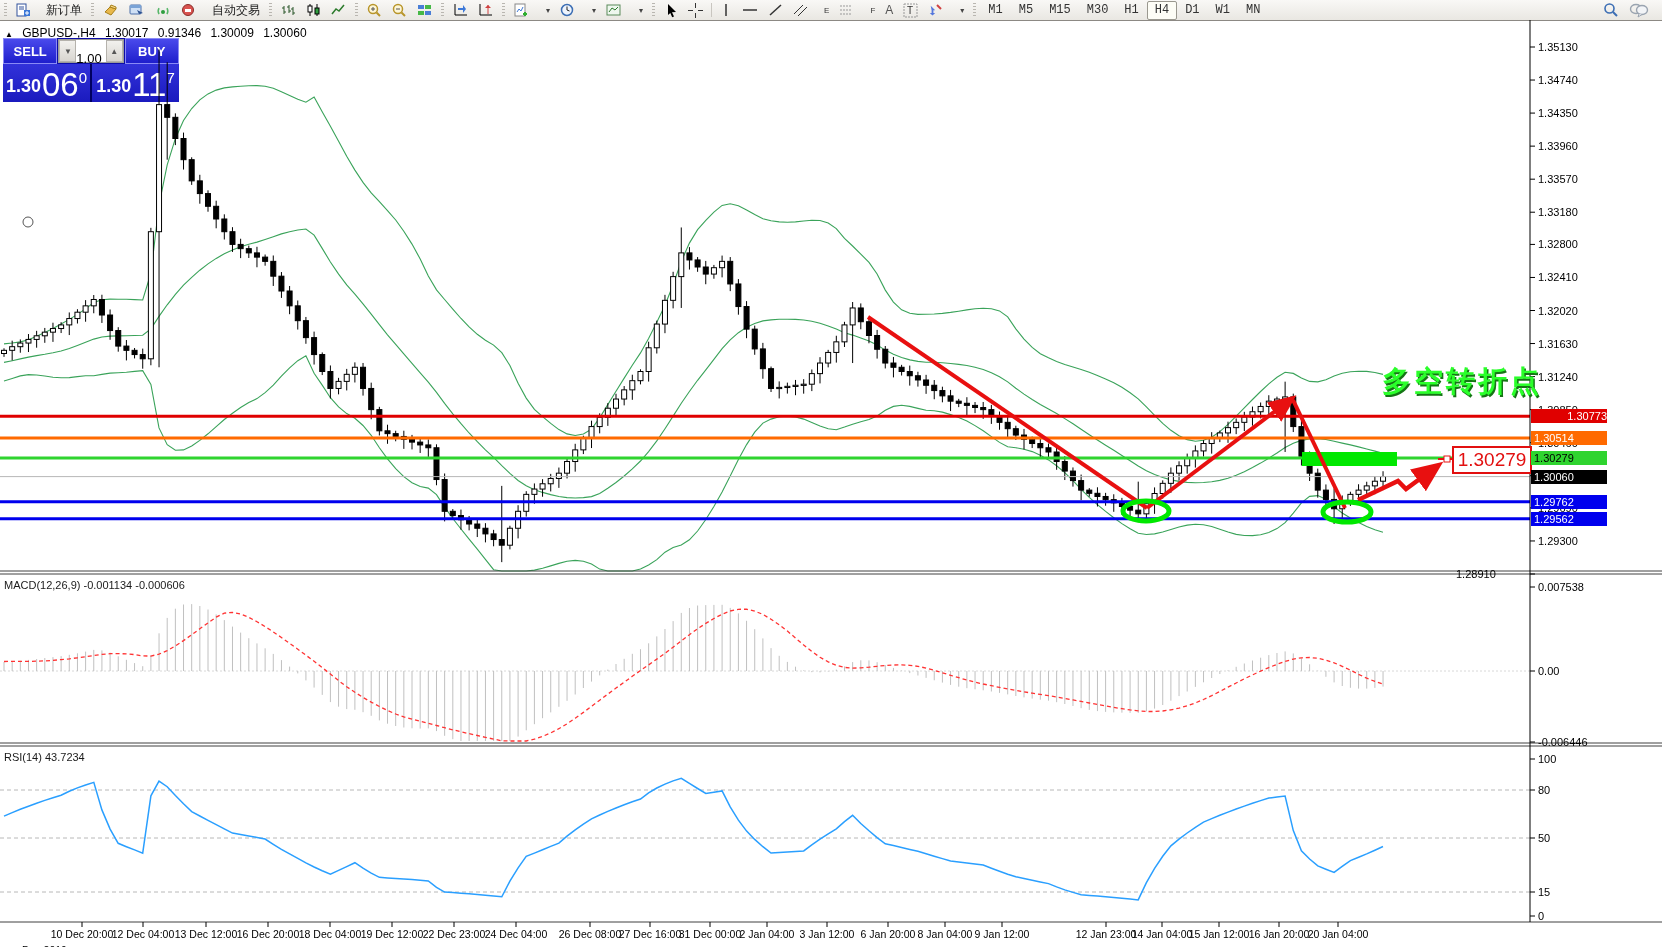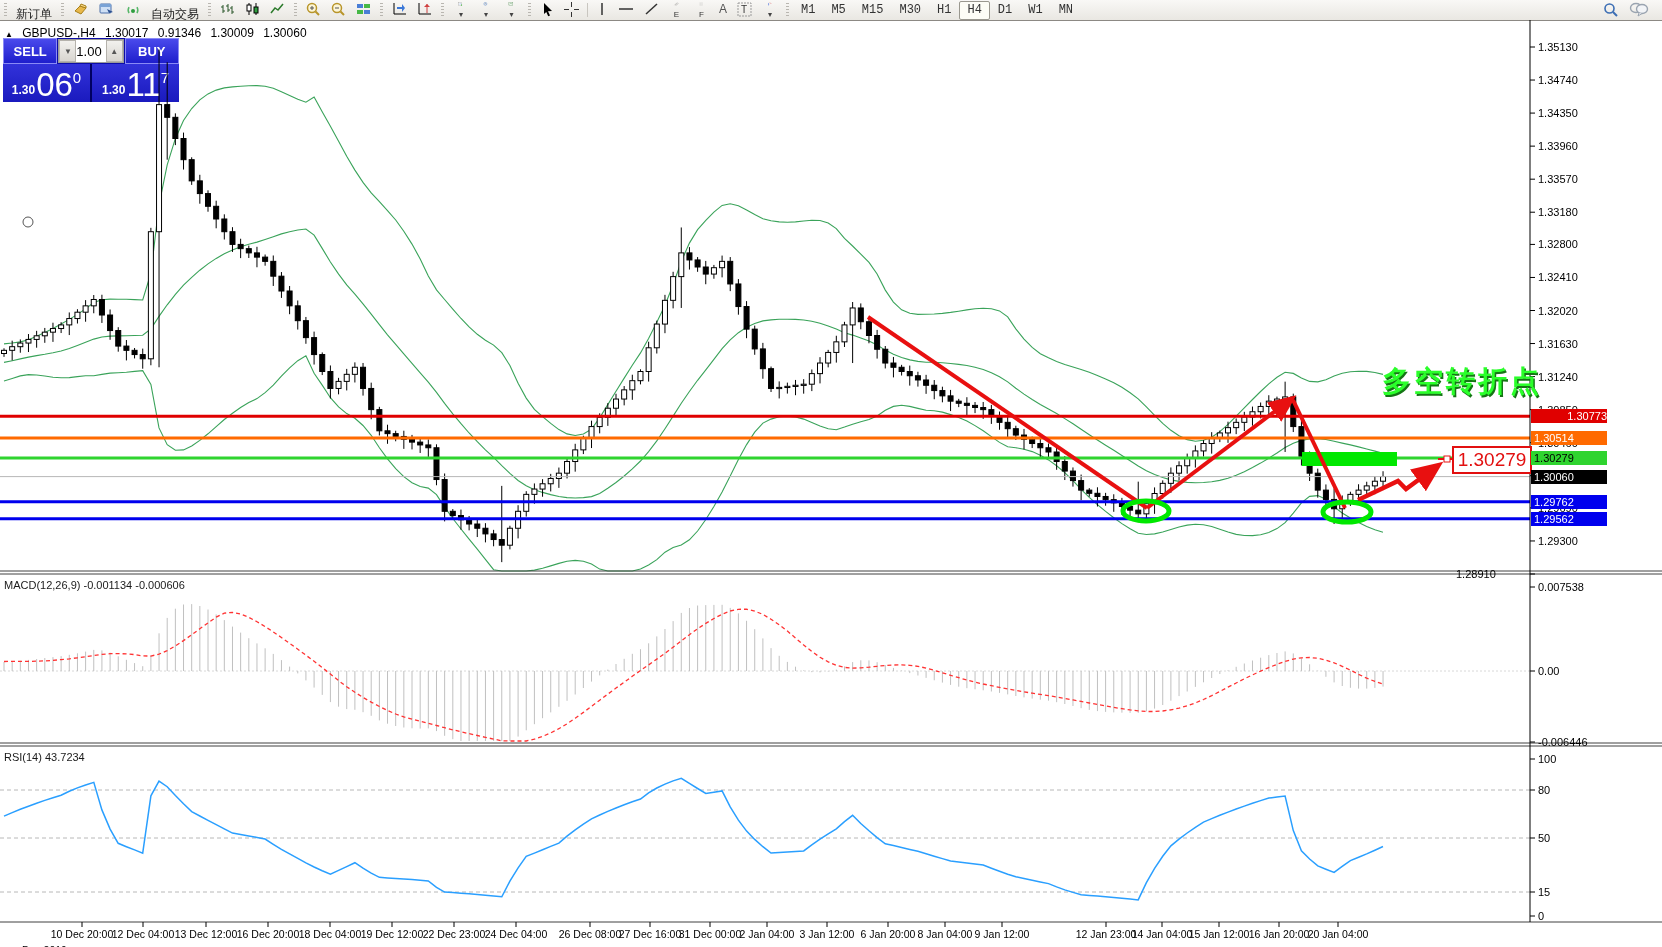--- a/index.html
+++ b/index.html
@@ -5,44 +5,44 @@
   html,body{margin:0;padding:0;background:#fff;}
   #screen{position:relative;width:1662px;height:947px;overflow:hidden;
           font-family:"Liberation Sans",sans-serif;background:#fff;}
   .abs{position:absolute;}
   
   #toolbar{position:absolute;left:0;top:0;width:1662px;height:20px;
            background:linear-gradient(#f9f8f6,#e9e7e2);
            border-bottom:1px solid #8c8984;display:flex;align-items:center;}
   .grip{width:3px;height:14px;margin:0 4px;
         background:repeating-linear-gradient(to bottom,#b9b6b0 0 1px,transparent 1px 3px);}
-  .tbtn{display:flex;align-items:center;gap:4px;padding:1px 4px;height:17px;
-        font-size:12px;color:#222;border:1px solid transparent;border-radius:2px;flex-direction:column;}
+  .tbtn{display:flex;align-items:center;gap:16px;padding:1px 4px;height:17px;
+        font-size:12px;color:#222;border:1px solid transparent;border-radius:2px;}
   .tsep{width:1px;height:14px;background:#c9c6c0;margin:0 3px;}
   .caret{font-size:8px;color:#444;margin-left:1px;}
   .tf{padding:1px 7px;font-size:12px;color:#333;height:15px;line-height:15px;border:1px solid transparent;font-family:Liberation Mono, monospace;}
   .tf.active{background:#fdfdf6;border:1px solid #9a988f;border-radius:2px;}
   .spacer{flex:1;}
   
   #chart-header{position:absolute;left:5px;top:26px;font-size:12px;color:#000;}
   #chart-header span{margin-right:6px;}
   
   #ocp{position:absolute;left:3px;top:38px;width:176px;height:64px;background:#0d0da8;}
   #ocp .row1{display:flex;height:26px;}
   .ocbtn{width:60px;font-size:13px;font-weight:bold;color:#fff;display:flex;
          align-items:center;justify-content:center;
          background:linear-gradient(#4a4aec,#1e1ecc);border:1px solid #8a8af5;}
   .volwrap{flex:1;display:flex;align-items:stretch;background:#fff;border:1px solid #9a9a9a;margin:1px;}
   .spin{width:15px;background:linear-gradient(#f2f1ee,#d8d5d0);border:1px solid #b5b2ac;
         font-size:8px;color:#555;display:flex;align-items:center;justify-content:center;}
-  .volval{flex:1;font-size:13px;color:#000;text-align:right;padding:4px 4px 0 0;}
+  .volval{flex:1;font-size:13px;color:#000;text-align:right;padding:11px 4px 0 0;}
   #ocp .row2{display:flex;height:38px;gap:2px;background:#000060;}
   .phalf{flex:1;display:flex;align-items:flex-end;justify-content:center;
          background:linear-gradient(#3232da,#1a1abe);color:#fff;padding-bottom:2px;}
-  .psmall{font-size:12px;font-weight:bold;margin:0 1px 3px 0;}
+  .psmall{font-size:18px;font-weight:bold;margin:0 1px 3px 0;}
   .pbig{font-size:33px;font-weight:500;line-height:30px;}
   .psup{font-size:15px;margin-bottom:14px;}
   
   .tick-label{position:absolute;font-size:11px;color:#000;white-space:nowrap;}
   .tag{position:absolute;left:1531px;width:73px;height:14px;font-size:11px;
        line-height:14px;padding-left:3px;white-space:nowrap;}
   .time-label{position:absolute;font-size:10.5px;color:#000;white-space:nowrap;transform:translateX(-50%);}
   .ind-label{position:absolute;font-size:11px;color:#1a1a1a;}
   #turning-point{position:absolute;left:1382px;top:362px;font-size:29px;font-weight:bold;
                  color:#2aff2a;letter-spacing:3px;text-shadow:1.5px 1.5px 0 #157515;white-space:nowrap;}

